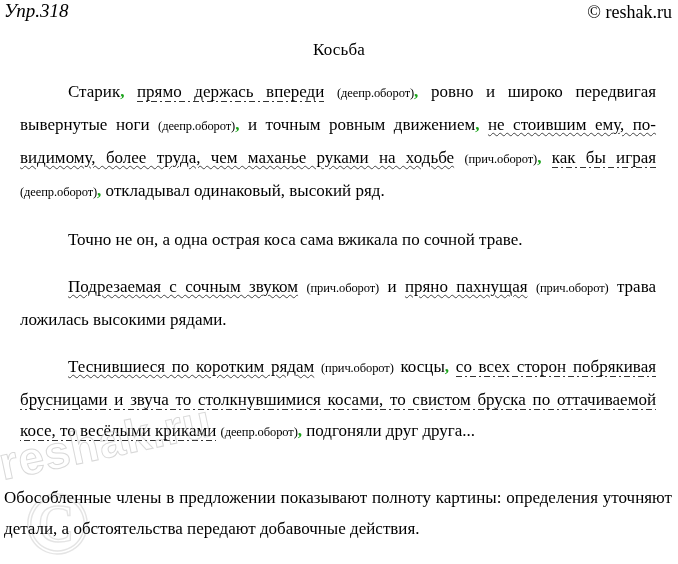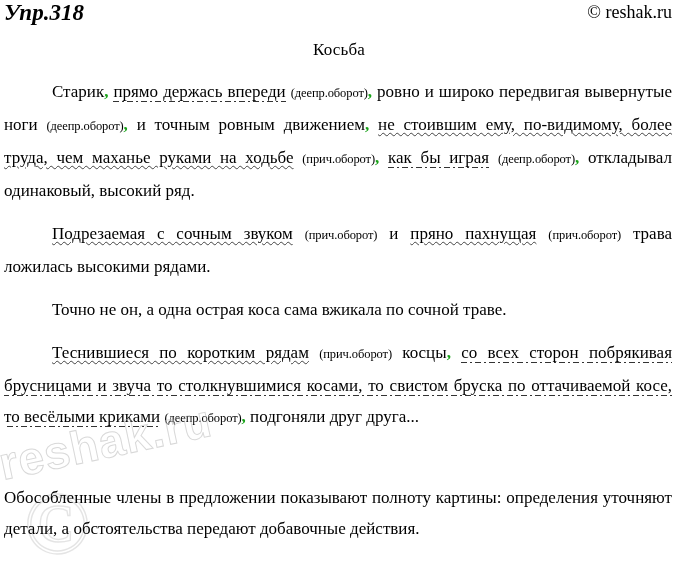--- a/index.html
+++ b/index.html
@@ -26,23 +26,23 @@
   
   .header {
     position: relative;
     height: 26px;
     padding: 2px 6px 0 4px;
   }
   .ex-number {
     position: absolute;
     left: 4px;
     top: 0px;
-    font-weight: bold;
+    font-weight: normal;
     font-style: italic;
-    font-size: 23px;
+    font-size: 19px;
     letter-spacing: 0px;
     white-space: nowrap;
   }
   .copyright {
     position: absolute;
     right: 6px;
     top: 2px;
     font-size: 18px;
     white-space: nowrap;
   }
@@ -56,21 +56,21 @@
     letter-spacing: 0.2px;
   }
 
   
   .content {
     padding: 0 6px 0 4px;
     font-size: 17px;
     line-height: 31px;
   }
   p.para {
-    margin: 0;
+    margin: 16px;
     text-align: justify;
     text-indent: 48px;
     text-justify: inter-word;
   }
   p.para.first { margin-top: 13px; }
   p.para.next  { margin-top: 12px; }
 
   
   .note {
     font-size: 12.5px;
@@ -158,23 +158,23 @@
     <div class="ex-number">Упр.318</div>
     <div class="copyright">© reshak.ru</div>
   </div>
 
   <div class="title">Косьба</div>
 
   <div class="content">
 
     <p class="para first"><span>Старик</span><span class="gc">,</span><span> </span><span class="dotdash">прямо держась впереди</span><span> </span><span class="note">(деепр.оборот)</span><span class="gc">,</span><span> ровно и широко передвигая вывернутые ноги </span><span class="note">(деепр.оборот)</span><span class="gc">,</span><span> и точным ровным движением</span><span class="gc">,</span><span> </span><span class="wavy">не стоившим ему, по-видимому, более труда, чем маханье руками на ходьбе</span><span> </span><span class="note">(прич.оборот)</span><span class="gc">,</span><span> </span><span class="dotdash">как бы играя</span><span> </span><span class="note">(деепр.оборот)</span><span class="gc">,</span><span> откладывал одинаковый, высокий ряд.</span></p>
 
+    <p class="para next"><span>Точно не он, а одна острая коса сама вжикала по сочной траве.</span></p>
+
     <p class="para next"><span class="wavy">Подрезаемая с сочным звуком</span><span> </span><span class="note">(прич.оборот)</span><span> и </span><span class="wavy">пряно пахнущая</span><span> </span><span class="note">(прич.оборот)</span><span> трава ложилась высокими рядами.</span></p>
-
-    <p class="para next"><span>Точно не он, а одна острая коса сама вжикала по сочной траве.</span></p>
 
     <p class="para next"><span class="wavy">Теснившиеся по коротким рядам</span><span> </span><span class="note">(прич.оборот)</span><span> косцы</span><span class="gc">,</span><span> </span><span class="dotdash">со всех сторон побрякивая брусницами и звуча то столкнувшимися косами, то свистом бруска по оттачиваемой косе, то весёлыми криками</span><span> </span><span class="note">(деепр.оборот)</span><span class="gc">,</span><span> подгоняли друг друга...</span></p>
 
   </div>
 
   <div class="watermark">
     <div class="wm-text">reshak.ru</div>
     <div class="wm-copy">©</div>
   </div>
 

